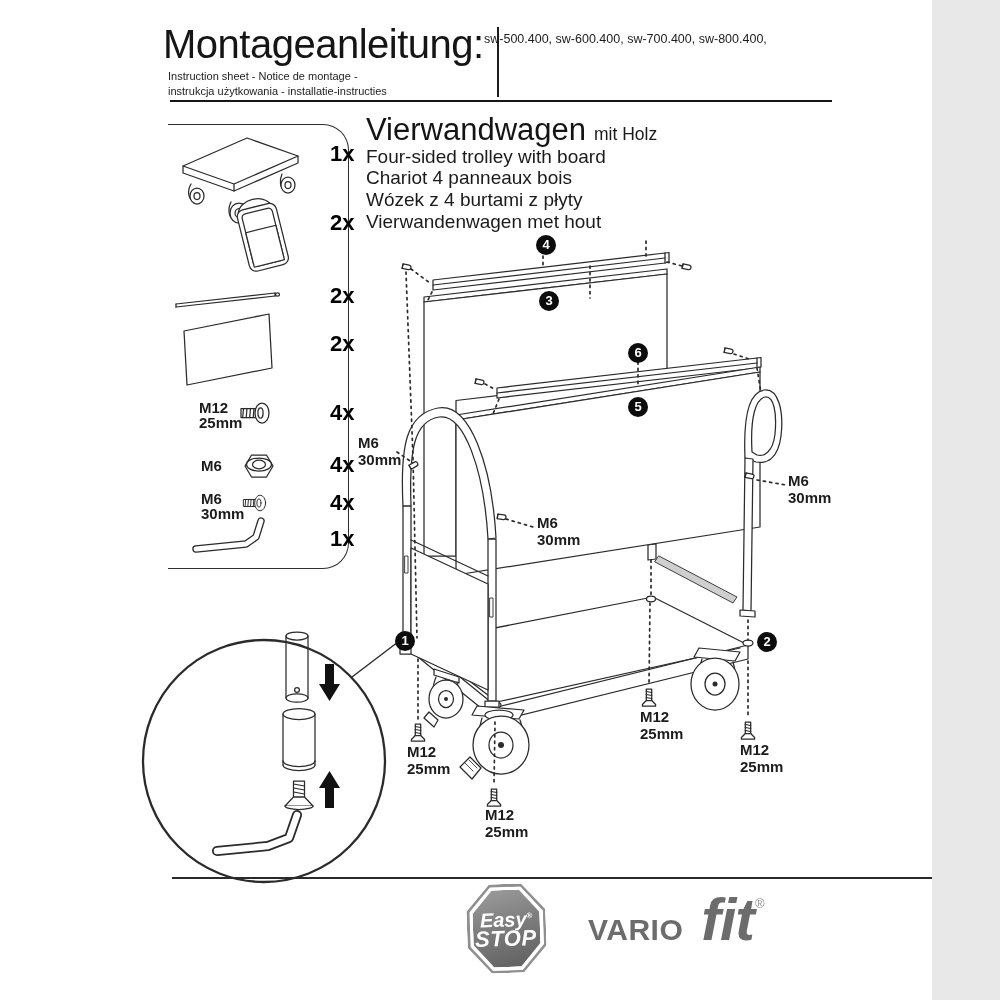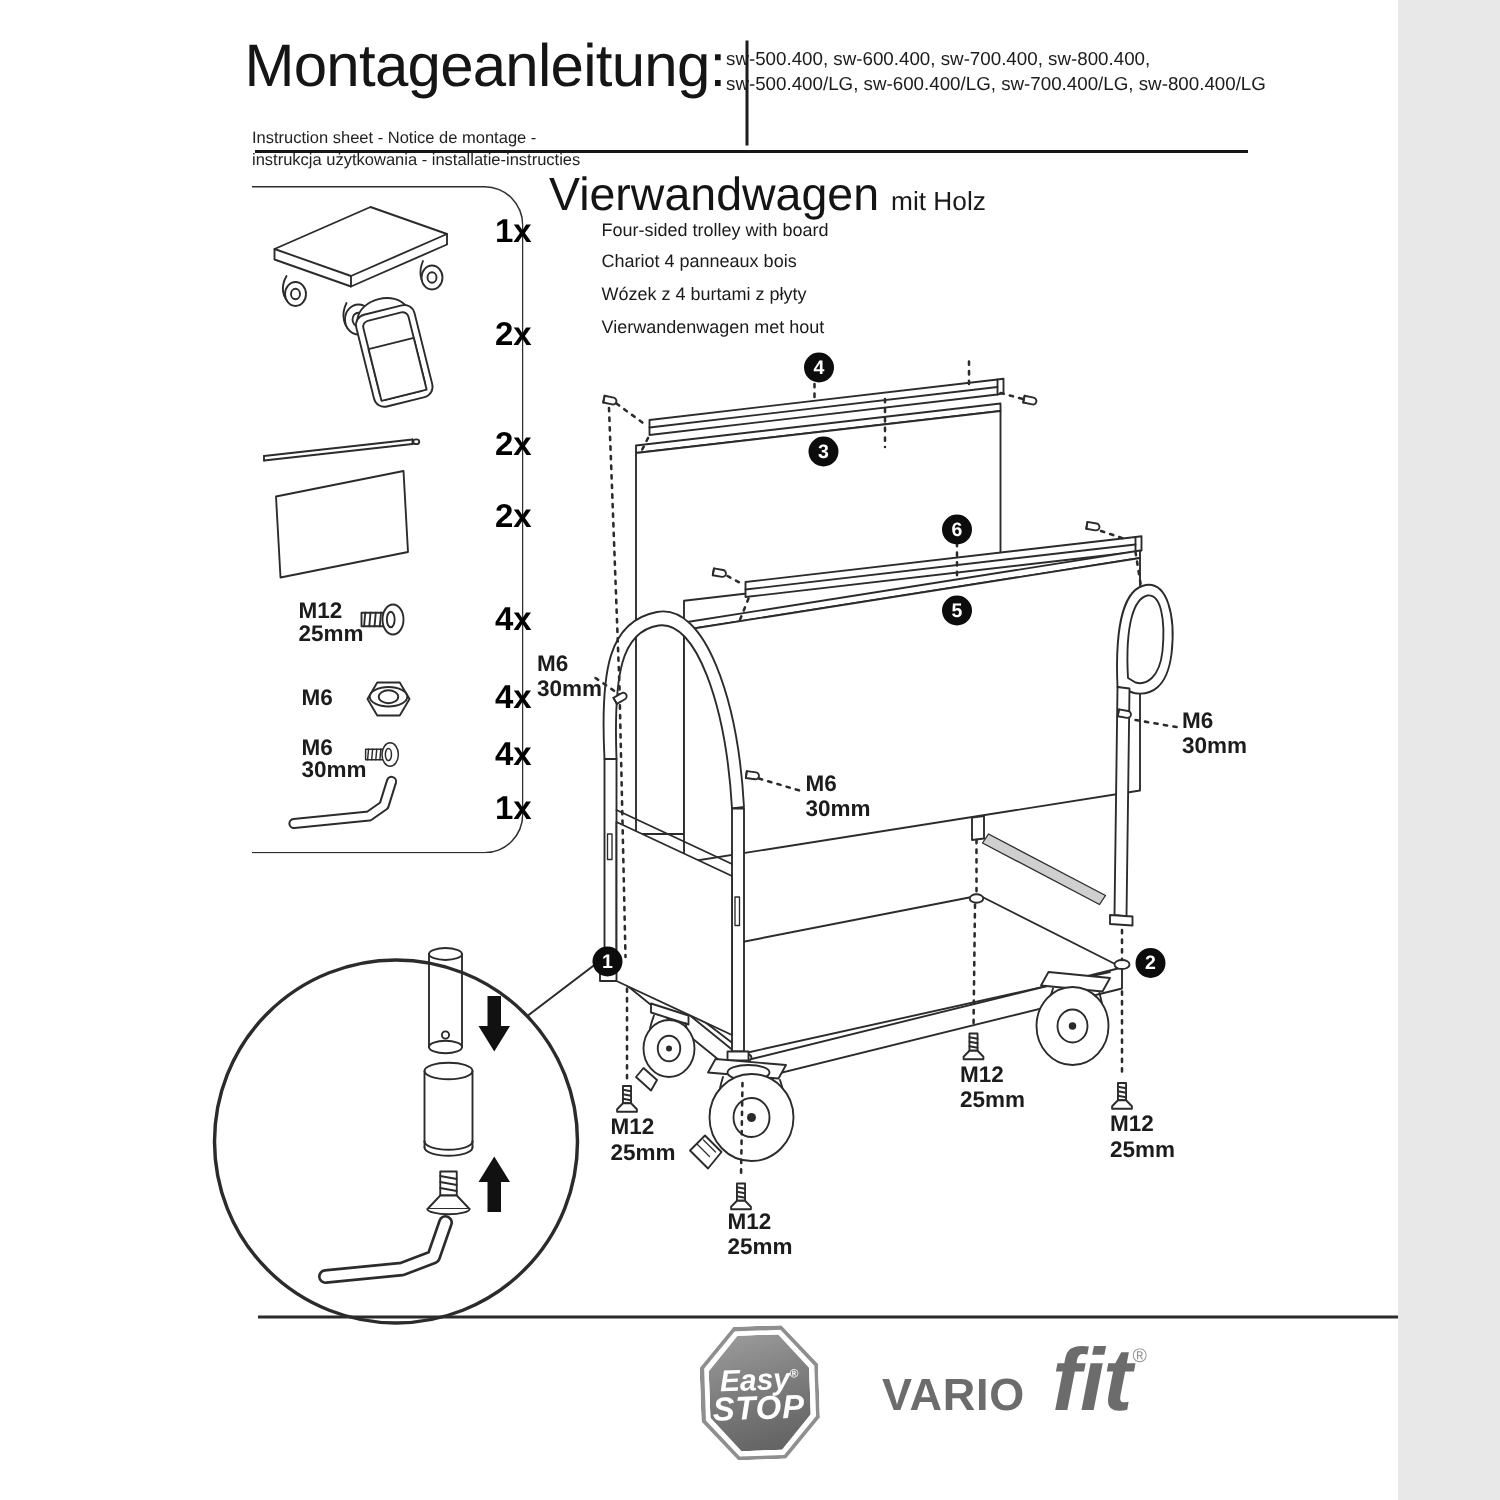--- a/index.html
+++ b/index.html
@@ -3,30 +3,30 @@
 <meta charset="utf-8">
 <style>
   html,body{margin:0;padding:0;background:#e8e8e8;}
   #page{position:relative;width:932px;height:1000px;background:#ffffff;overflow:hidden;
         font-family:Liberation Sans, sans-serif;color:#1a1a1a;}
   #art{position:absolute;left:0;top:0;z-index:1;}
   .txt{position:absolute;z-index:3;white-space:nowrap;}
 
   
   .h1{left:163px;top:22px;font-size:40px;letter-spacing:-0.5px;color:#151515;}
-  .sub{left:168px;font-size:11px;color:#222;margin-top:16px;}
+  .sub{left:168px;font-size:11px;color:#222;}
   .vrule{position:absolute;left:497px;top:27px;width:2px;height:70px;background:#1c1c1c;z-index:2;}
   .hrule{position:absolute;left:170px;top:100px;width:662px;height:2px;background:#161616;z-index:2;}
   .models{left:484px;top:31px;font-size:12.5px;line-height:17.4px;color:#1c1c1c;}
 
   
   .ptitle{left:366px;top:112px;display:flex;align-items:baseline;}
   .ptitle .big{font-size:31px;color:#141414;}
   .ptitle .small{font-size:17.5px;margin-left:8px;}
-  .pname{left:366px;font-size:12px;color:#1b1b1b;margin-left:35px;}
+  .pname{left:366px;font-size:19px;color:#1b1b1b;}
 
   
   .partsbox{position:absolute;left:168px;top:124px;width:180px;height:443px;z-index:1;
             border-top:1.6px solid #2e2e2e;border-right:1.6px solid #2e2e2e;border-bottom:1.6px solid #2e2e2e;
             border-radius:0 26px 26px 0;}
   .qty{font-size:22px;font-weight:600;color:#000000;margin-left:36px;}
   .plabel{font-size:15px;line-height:15px;font-weight:600;color:#1c1c1c;}
 
   
   .dlabel{font-size:15px;line-height:17px;font-weight:600;color:#1c1c1c;}
@@ -276,21 +276,20 @@
     </g>
   </svg>
 
   <div class="txt h1">Montageanleitung:</div>
   <div class="txt sub" style="top:70px;">Instruction sheet - Notice de montage -</div>
   <div class="txt sub" style="top:85px;">instrukcja użytkowania - installatie-instructies</div>
   <div class="vrule"></div>
   <div class="hrule"></div>
   <div class="txt models">
     <div>sw-500.400, sw-600.400, sw-700.400, sw-800.400,</div>
-    <div>sw-500.400/LG, sw-600.400/LG, sw-700.400/LG, sw-800.400/LG</div>
   </div>
 
   <div class="txt ptitle">
     <span class="big">Vierwandwagen</span>
     <span class="small">mit Holz</span>
   </div>
   <div class="txt pname" style="top:146px;">Four-sided trolley with board</div>
   <div class="txt pname" style="top:167px;">Chariot 4 panneaux bois</div>
   <div class="txt pname" style="top:189px;text-align:right;">Wózek z 4 burtami z płyty</div>
   <div class="txt pname" style="top:211px;">Vierwandenwagen met hout</div>

